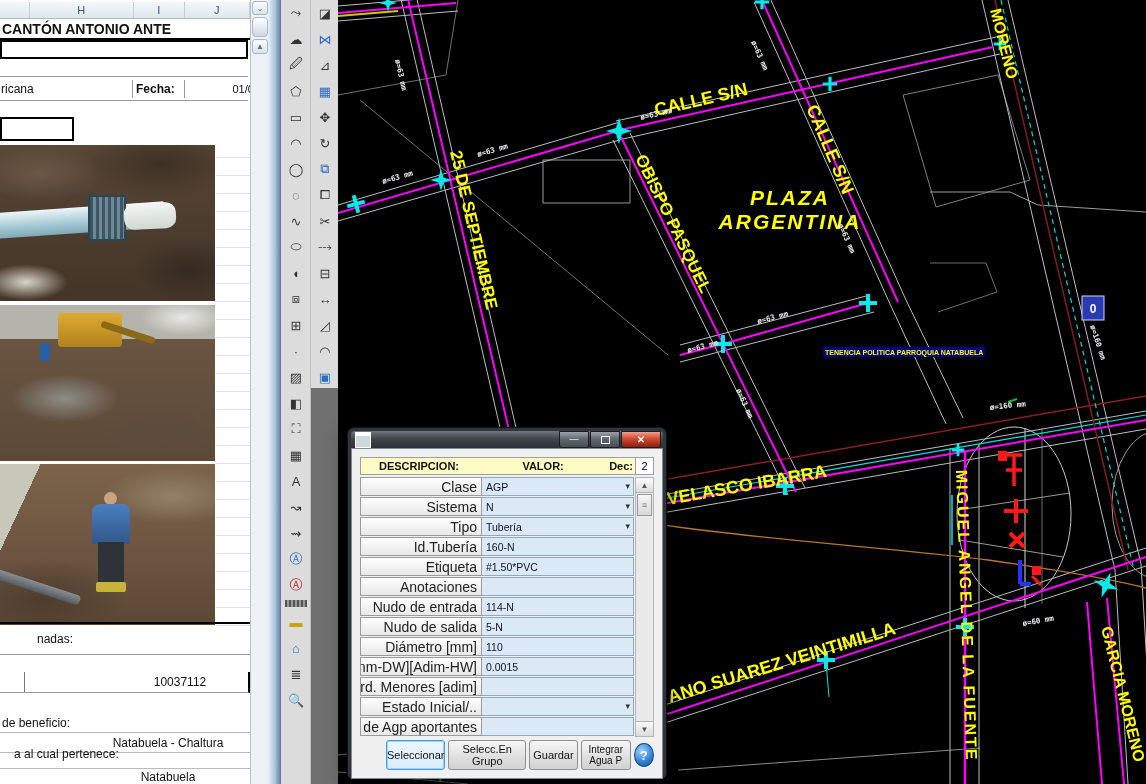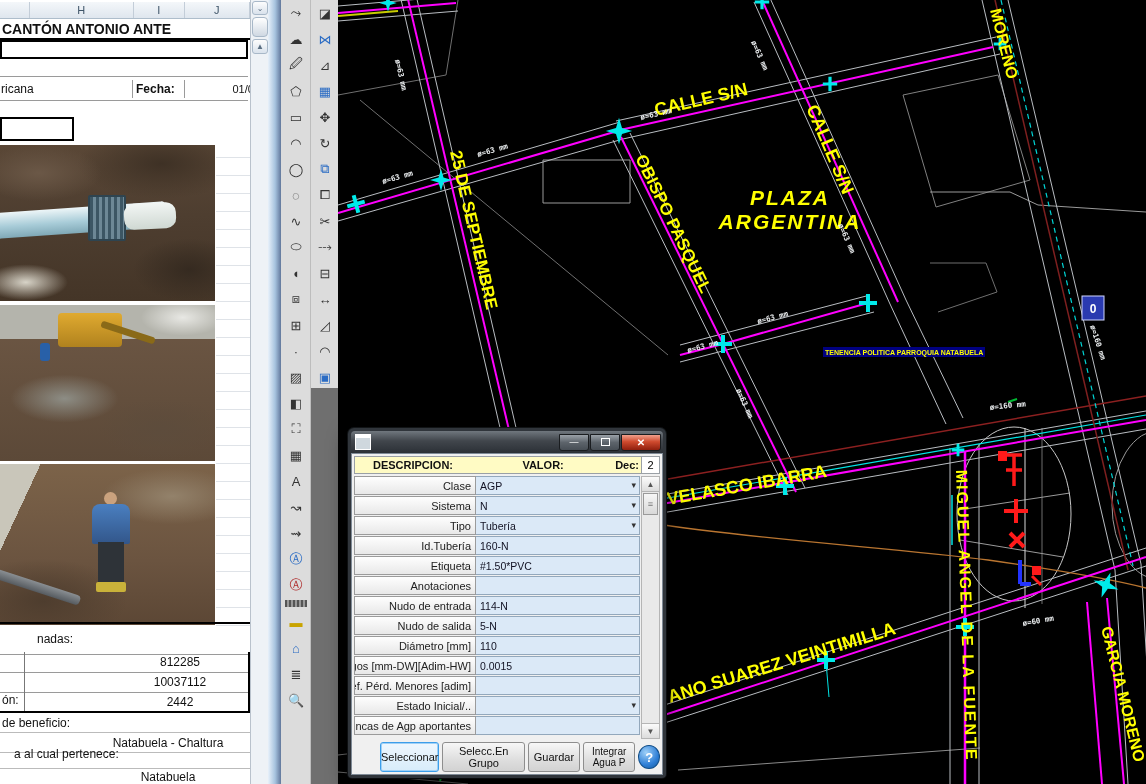--- a/index.html
+++ b/index.html
@@ -27,35 +27,35 @@
   .tb-col{display:flex;flex-direction:column;align-items:center;}
   .tb-btn{width:24px;height:24px;display:flex;align-items:center;justify-content:center;
        font-size:13px;color:#333;border:1px solid transparent;border-radius:2px;}
   .tb-sep{width:22px;height:7px;background:repeating-linear-gradient(90deg,#555 0 2px,#999 2px 4px);margin:2px 0;}
   .darkstrip{background:#6f6f6f;}
   
   .dlg{background:#30353b;border-radius:6px 6px 4px 4px;box-shadow:0 8px 20px rgba(0,0,0,.65),0 0 0 1px #14171a;
        padding:3px;display:flex;flex-direction:column;}
   .dlg-title{height:22px;border-radius:4px 4px 0 0;background:linear-gradient(#70777e,#41464c 45%,#2b3036);
        display:flex;align-items:center;padding:0 2px;}
-  .dlg-body{background:#f0f0f0;border:1px solid #7f8a96;flex:1;padding:2px;display:flex;flex-direction:column;}
+  .dlg-body{background:#f0f0f0;border:1px solid #7f8a96;flex:1;padding:8px;display:flex;flex-direction:column;}
   .cap-btn{height:15px;border:1px solid #1a1d20;border-radius:0 0 3px 3px;margin-left:1px;
        display:flex;align-items:center;justify-content:center;color:#fff;font-size:9px;line-height:9px;}
   .cap-minmax{width:28px;background:linear-gradient(#9aa1a8,#5d646b 50%,#474e55);}
   .cap-close{width:38px;background:linear-gradient(#f0a08c,#cf4a2e 45%,#8f1f0e);font-size:10px;font-weight:bold;}
   .dhead{display:flex;height:18px;margin-bottom:2px;}
   .dhead-y{flex:1;background:#fffbc4;border:1px solid #9aa0a6;display:flex;align-items:center;
        font-weight:bold;font-size:11px;color:#111;}
   .dec-cell{width:17px;background:#fff;border:1px solid #9aa0a6;border-left:none;display:flex;
        align-items:center;justify-content:center;font-size:11px;}
   .dmain{flex:1;display:flex;}
   .drows{flex:1;display:flex;flex-direction:column;}
   .drow{display:flex;height:19px;margin-bottom:1px;}
   .dlabel{width:116px;background:linear-gradient(#fefefe,#e8e8e8);border:1px solid #9b9b9b;
-       font-size:11px;color:#222;display:flex;align-items:center;justify-content:flex-end;
+       font-size:14px;color:#222;display:flex;align-items:center;justify-content:flex-end;
        padding-right:4px;white-space:nowrap;overflow:hidden;}
   .dvalue{flex:1;background:#dbe9f7;border:1px solid #93a8bc;border-left:none;font-size:10.5px;color:#112;
        display:flex;align-items:center;padding-left:4px;position:relative;}
   .dd-arrow{position:absolute;right:3px;top:3px;font-size:9px;color:#333;}
   .dgutter{width:17px;margin-left:1px;display:flex;flex-direction:column;background:#e9e9e9;border:1px solid #b5b5b5;}
   .gut-btn{height:14px;display:flex;align-items:center;justify-content:center;font-size:8px;color:#555;
        background:linear-gradient(#fbfbfb,#dcdcdc);border-bottom:1px solid #b5b5b5;}
   .gut-thumb{height:20px;background:linear-gradient(#f6f6f6,#d8d8d8);border:1px solid #9a9a9a;margin:1px;
        display:flex;align-items:center;justify-content:center;font-size:9px;color:#777;}
   .dbtns{display:flex;align-items:center;margin-top:3px;gap:3px;}
@@ -143,32 +143,23 @@
       <div class="abs" style="left:96px;top:118px;width:30px;height:10px;background:#c9b23a;border-radius:2px;"></div>
       <div class="abs" style="left:-8px;top:118px;width:90px;height:10px;transform:rotate(18deg);background:linear-gradient(#8a8f93,#565b60);border-radius:4px;"></div>
     </div>
 
     <div class="abs" style="left:216px;top:140px;width:34px;height:488px;
          background:repeating-linear-gradient(#fff 0 17px, #dfe3e8 17px 18px);border-right:1px solid #c8d0d8;"></div>
 
     <div class="abs" style="left:0;top:622px;width:250px;height:30px;border-top:2px solid #000;border-bottom:1px solid #9a9a9a;">
       <span class="abs xl-lab" style="left:2px;top:8px;margin-left:35px;">nadas:</span>
     </div>
-    <div class="abs" style="left:0;top:652px;width:248px;height:20px;border-bottom:1px solid #9a9a9a;border-right:2px solid #000;">
-      <div class="abs" style="left:24px;top:0;width:1px;height:20px;background:#777;"></div>
-      <div class="abs xl-num" style="left:25px;top:0;width:222px;height:20px;">812285</div>
-    </div>
     <div class="abs" style="left:0;top:672px;width:248px;height:20px;border-bottom:1px solid #9a9a9a;border-right:2px solid #000;">
       <div class="abs" style="left:24px;top:0;width:1px;height:20px;background:#777;"></div>
       <div class="abs xl-num" style="left:25px;top:0;width:222px;height:20px;">10037112</div>
-    </div>
-    <div class="abs" style="left:0;top:692px;width:248px;height:19px;border-bottom:2px solid #000;border-right:2px solid #000;">
-      <span class="abs xl-lab" style="left:2px;top:1px;">ón:</span>
-      <div class="abs" style="left:24px;top:0;width:1px;height:19px;background:#777;"></div>
-      <div class="abs xl-num" style="left:25px;top:0;width:222px;height:19px;">2442</div>
     </div>
     <div class="abs xl-lab" style="left:0;top:713px;width:248px;height:19px;padding-left:2px;">
       <span>de beneficio:</span>
     </div>
     <div class="abs xl-num" style="left:0;top:732px;width:248px;height:19px;border-top:1px solid #bbb;border-bottom:1px solid #bbb;">
       <span>Natabuela - Chaltura</span>
     </div>
     <div class="abs xl-lab" style="left:0;top:745px;width:248px;height:17px;padding-left:14px;">
       <span>a al cual pertenece:</span>
     </div>

